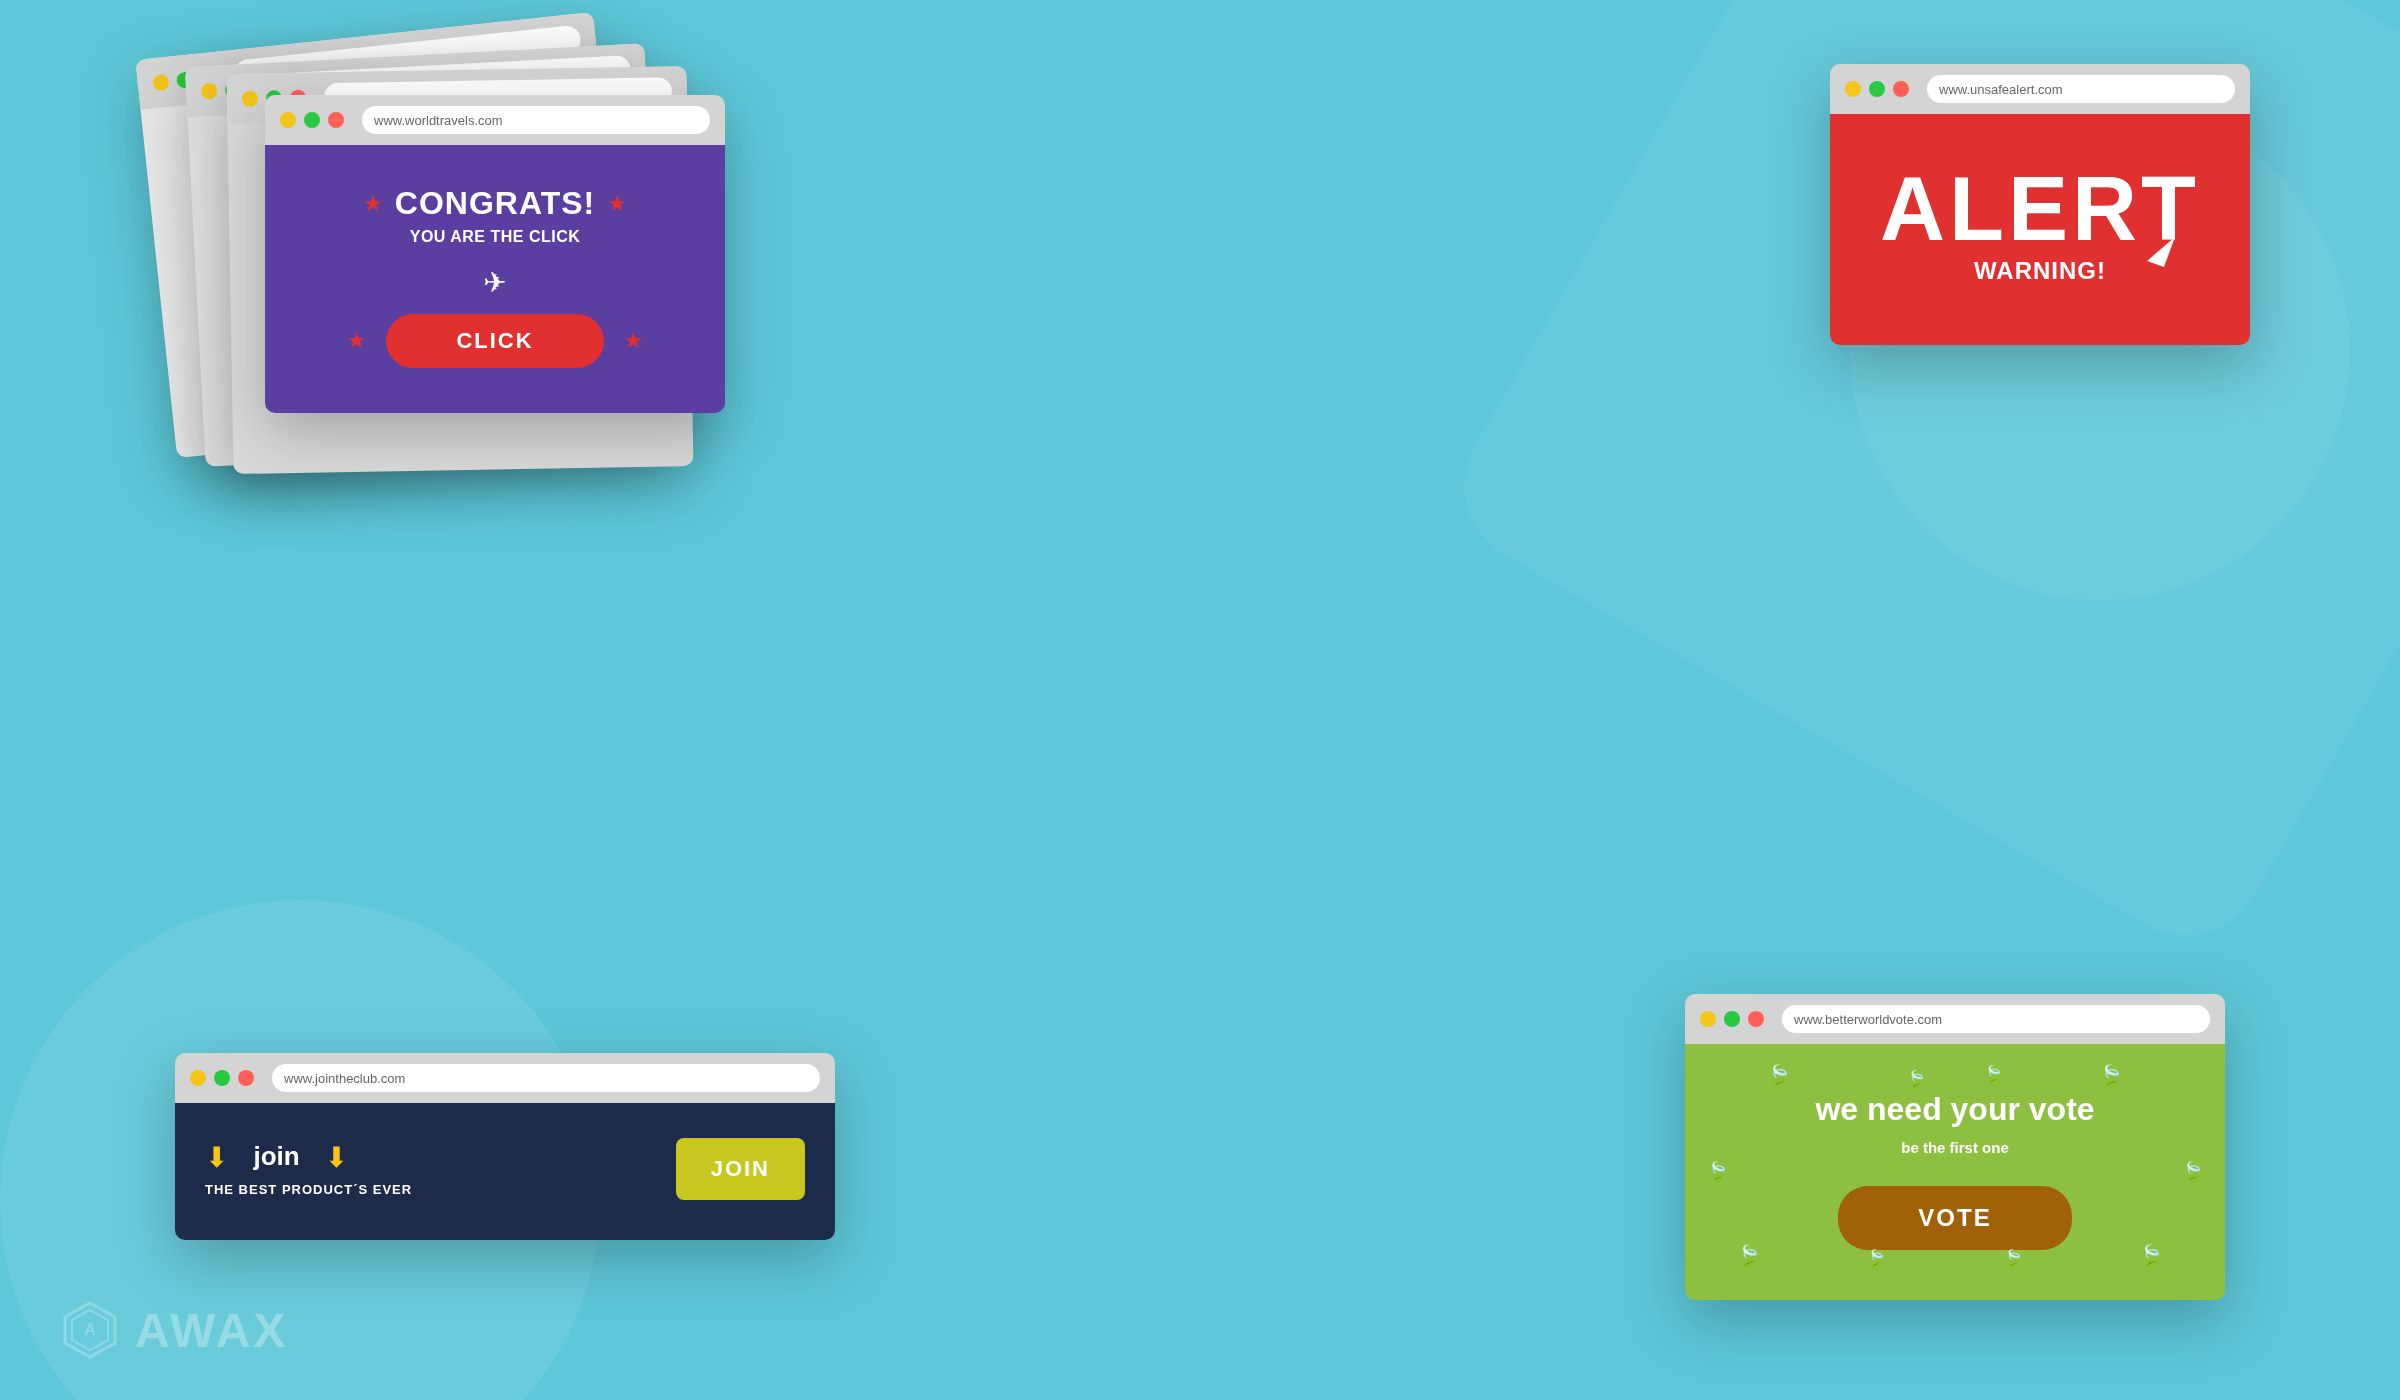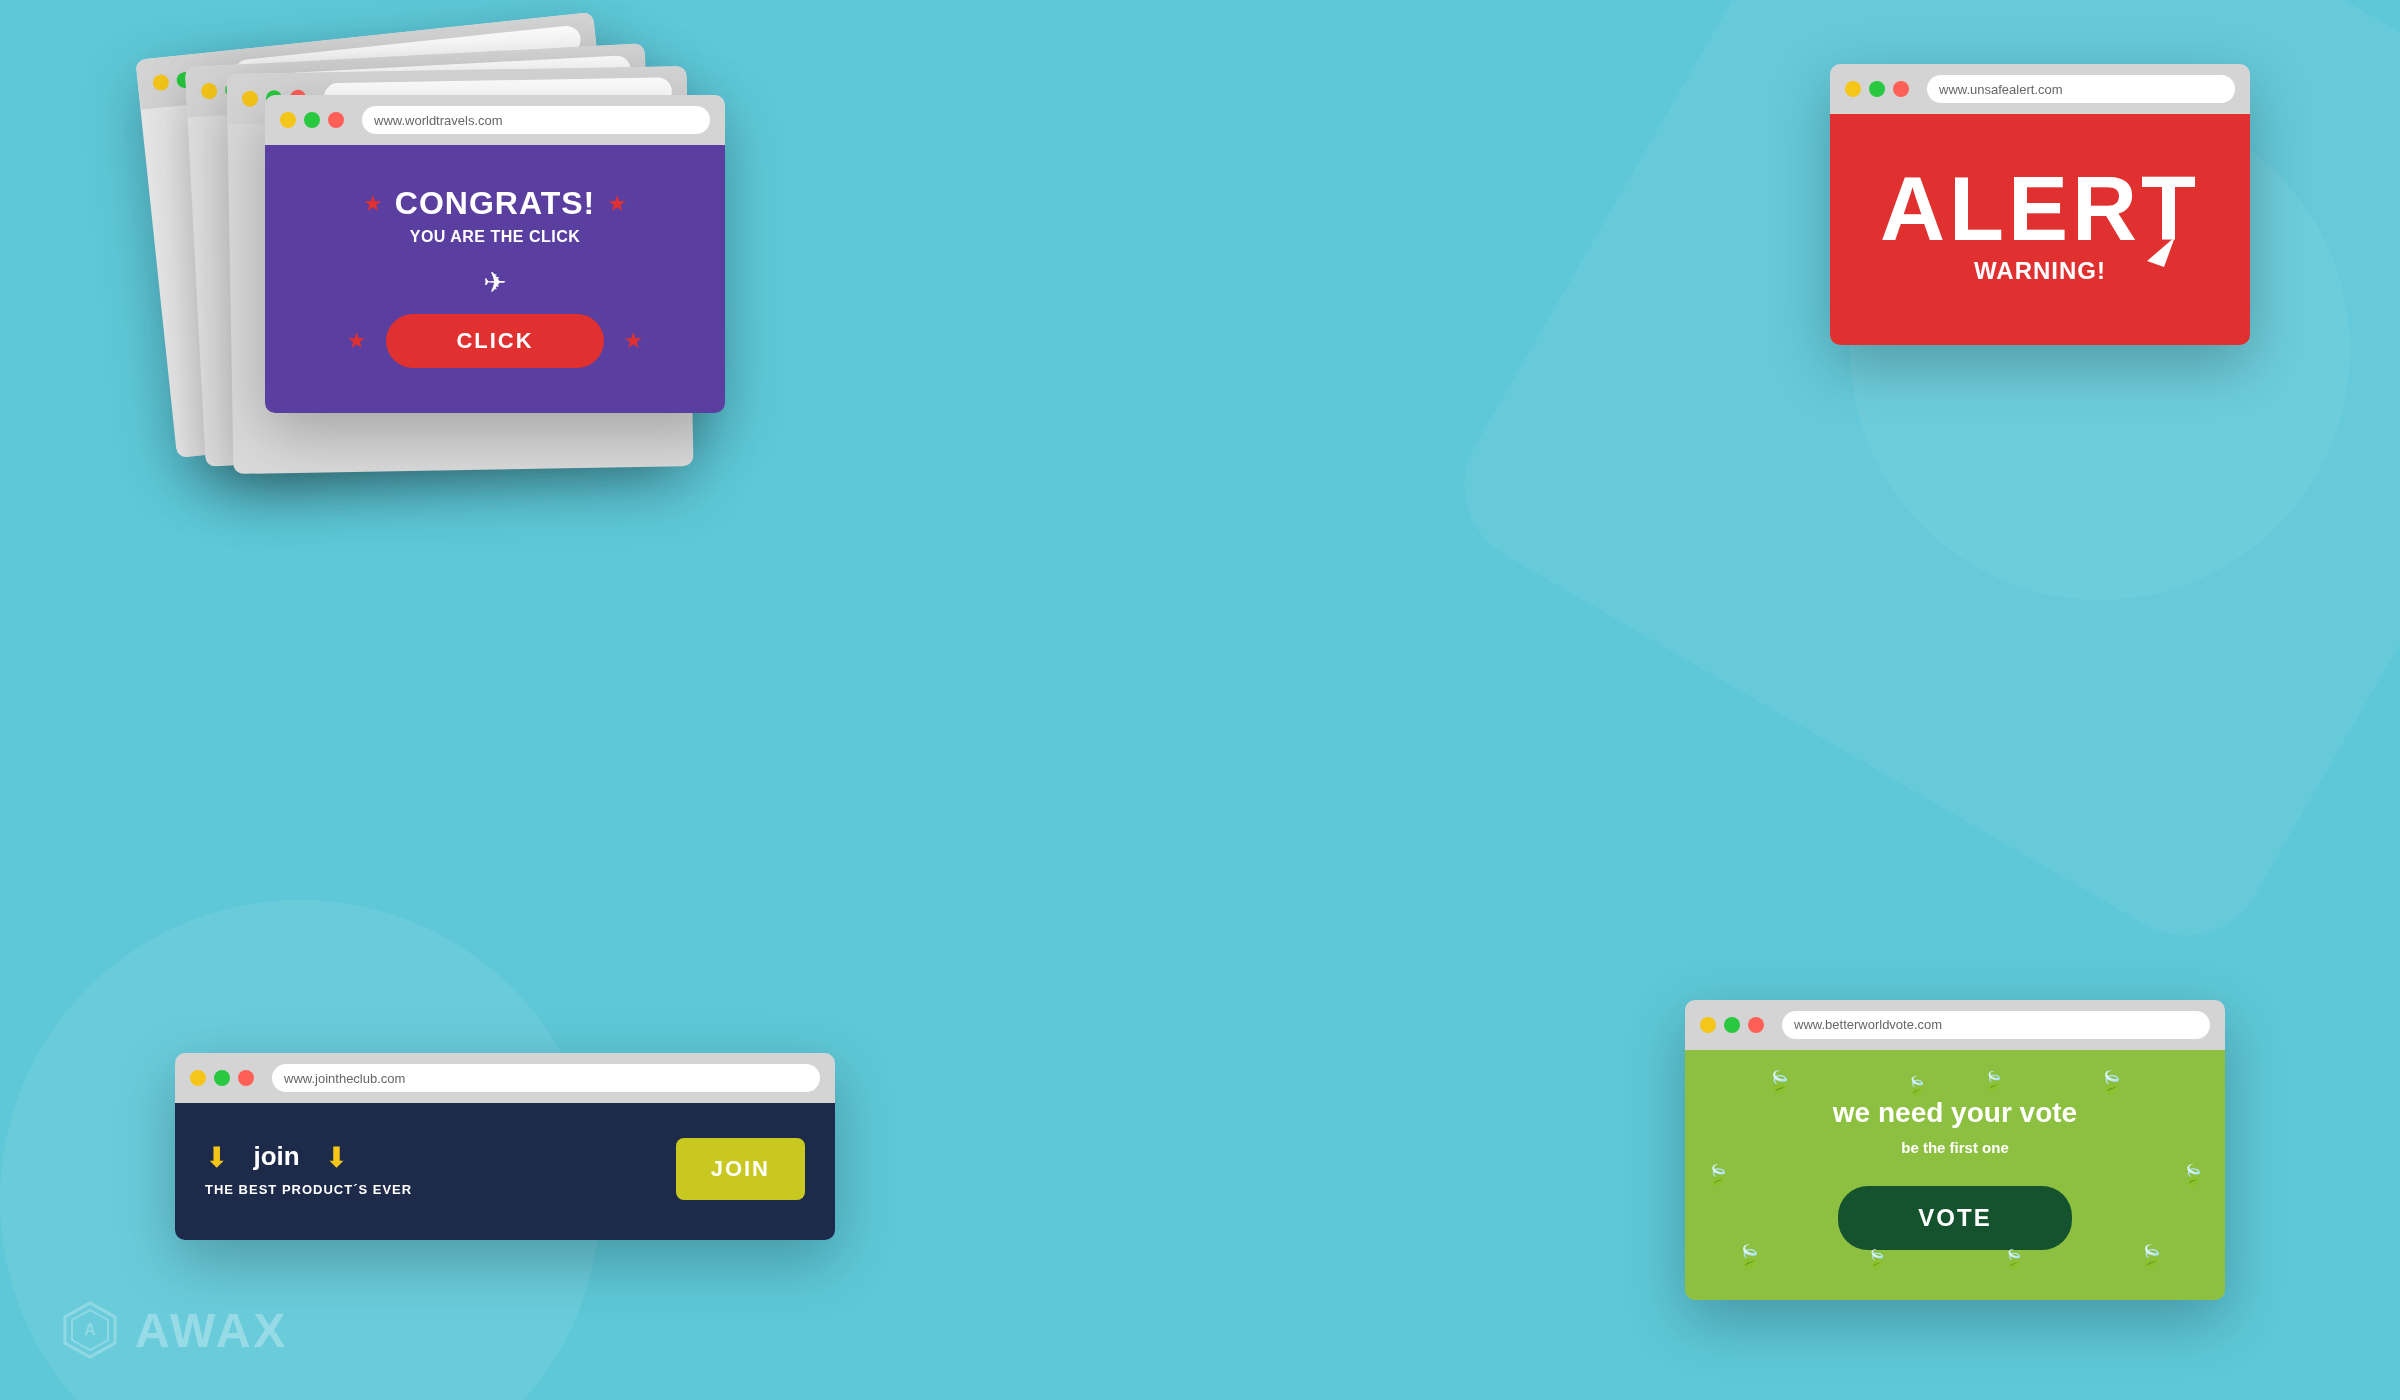--- a/index.html
+++ b/index.html
@@ -256,32 +256,32 @@
       background: #8cc e30;
       background: #88c e2e;
       background: #8dc040;
       padding: 45px 35px 50px;
       text-align: center;
       position: relative;
       overflow: hidden;
     }
     .vote-title {
       color: white;
-      font-size: 28px;
+      font-size: 32px;
       font-weight: 700;
       line-height: 1.3;
     }
     .vote-subtitle {
       color: white;
       font-size: 15px;
       font-weight: 700;
       margin-top: 8px;
     }
     .vote-btn {
-      background: #14532d;
+      background: #a16207;
       color: white;
       border: none;
       border-radius: 30px;
       padding: 18px 80px;
       font-size: 24px;
       font-weight: 900;
       letter-spacing: 2px;
       cursor: pointer;
       margin-top: 30px;
       display: inline-block;

